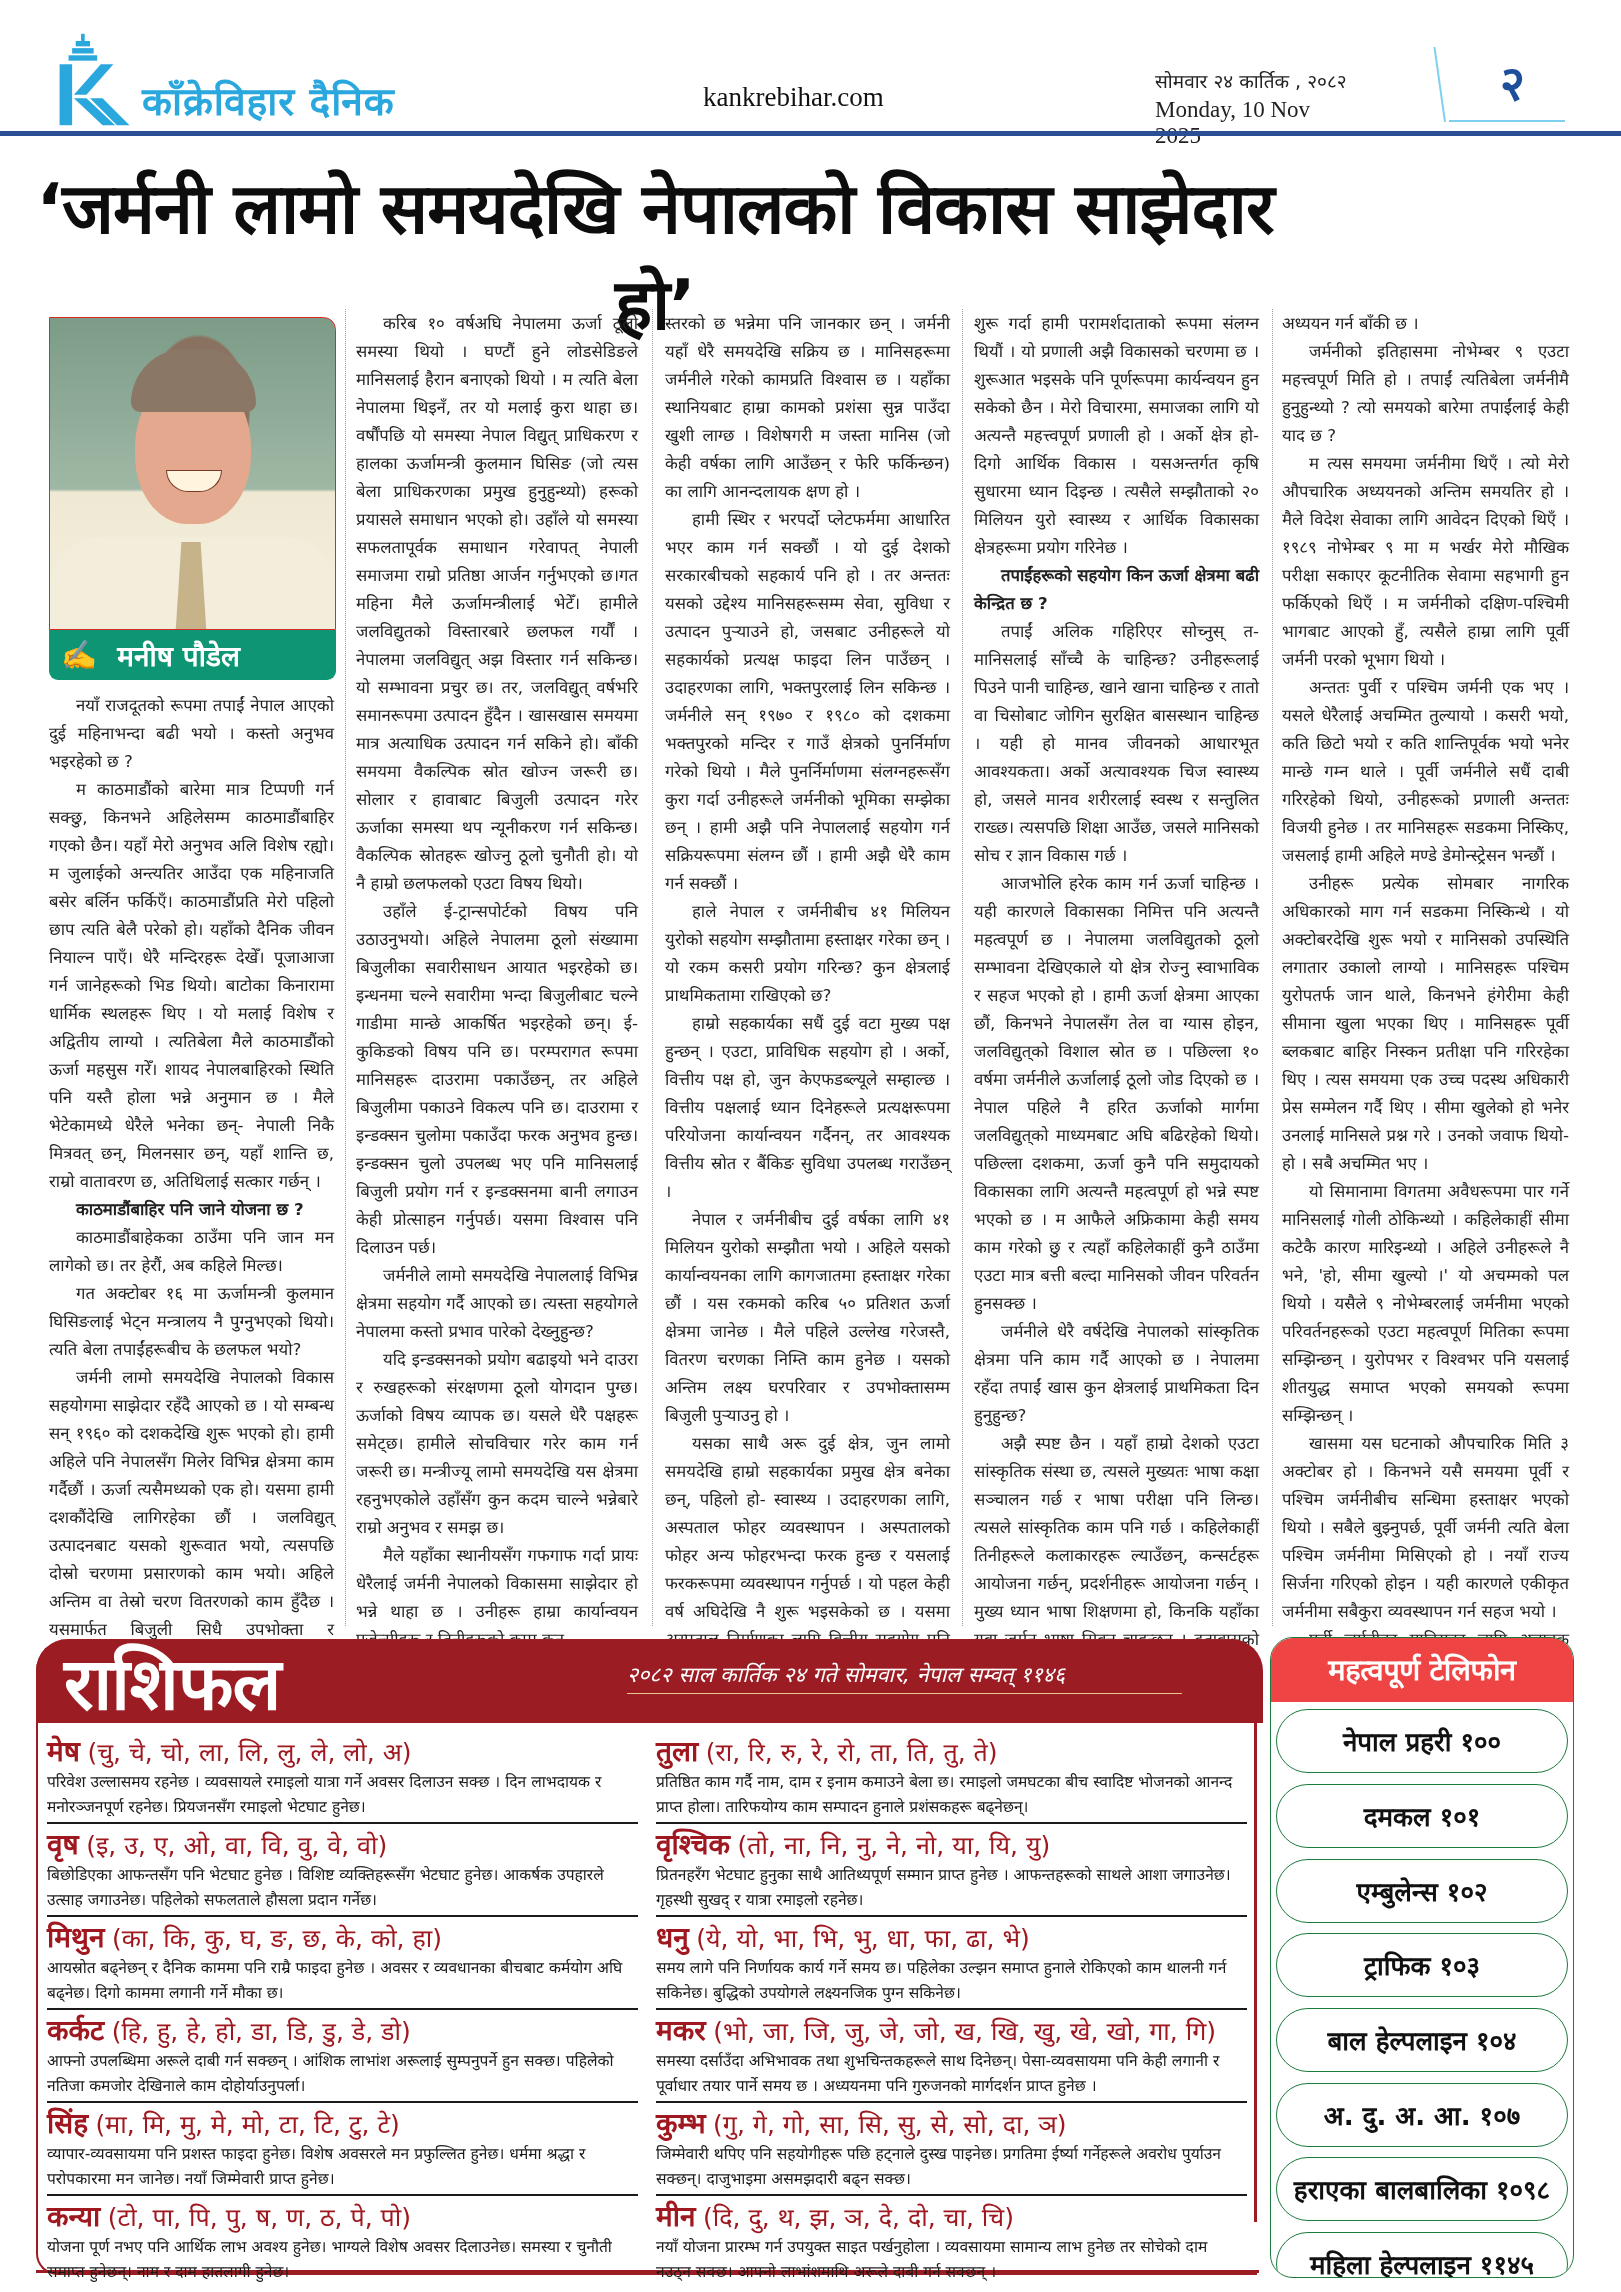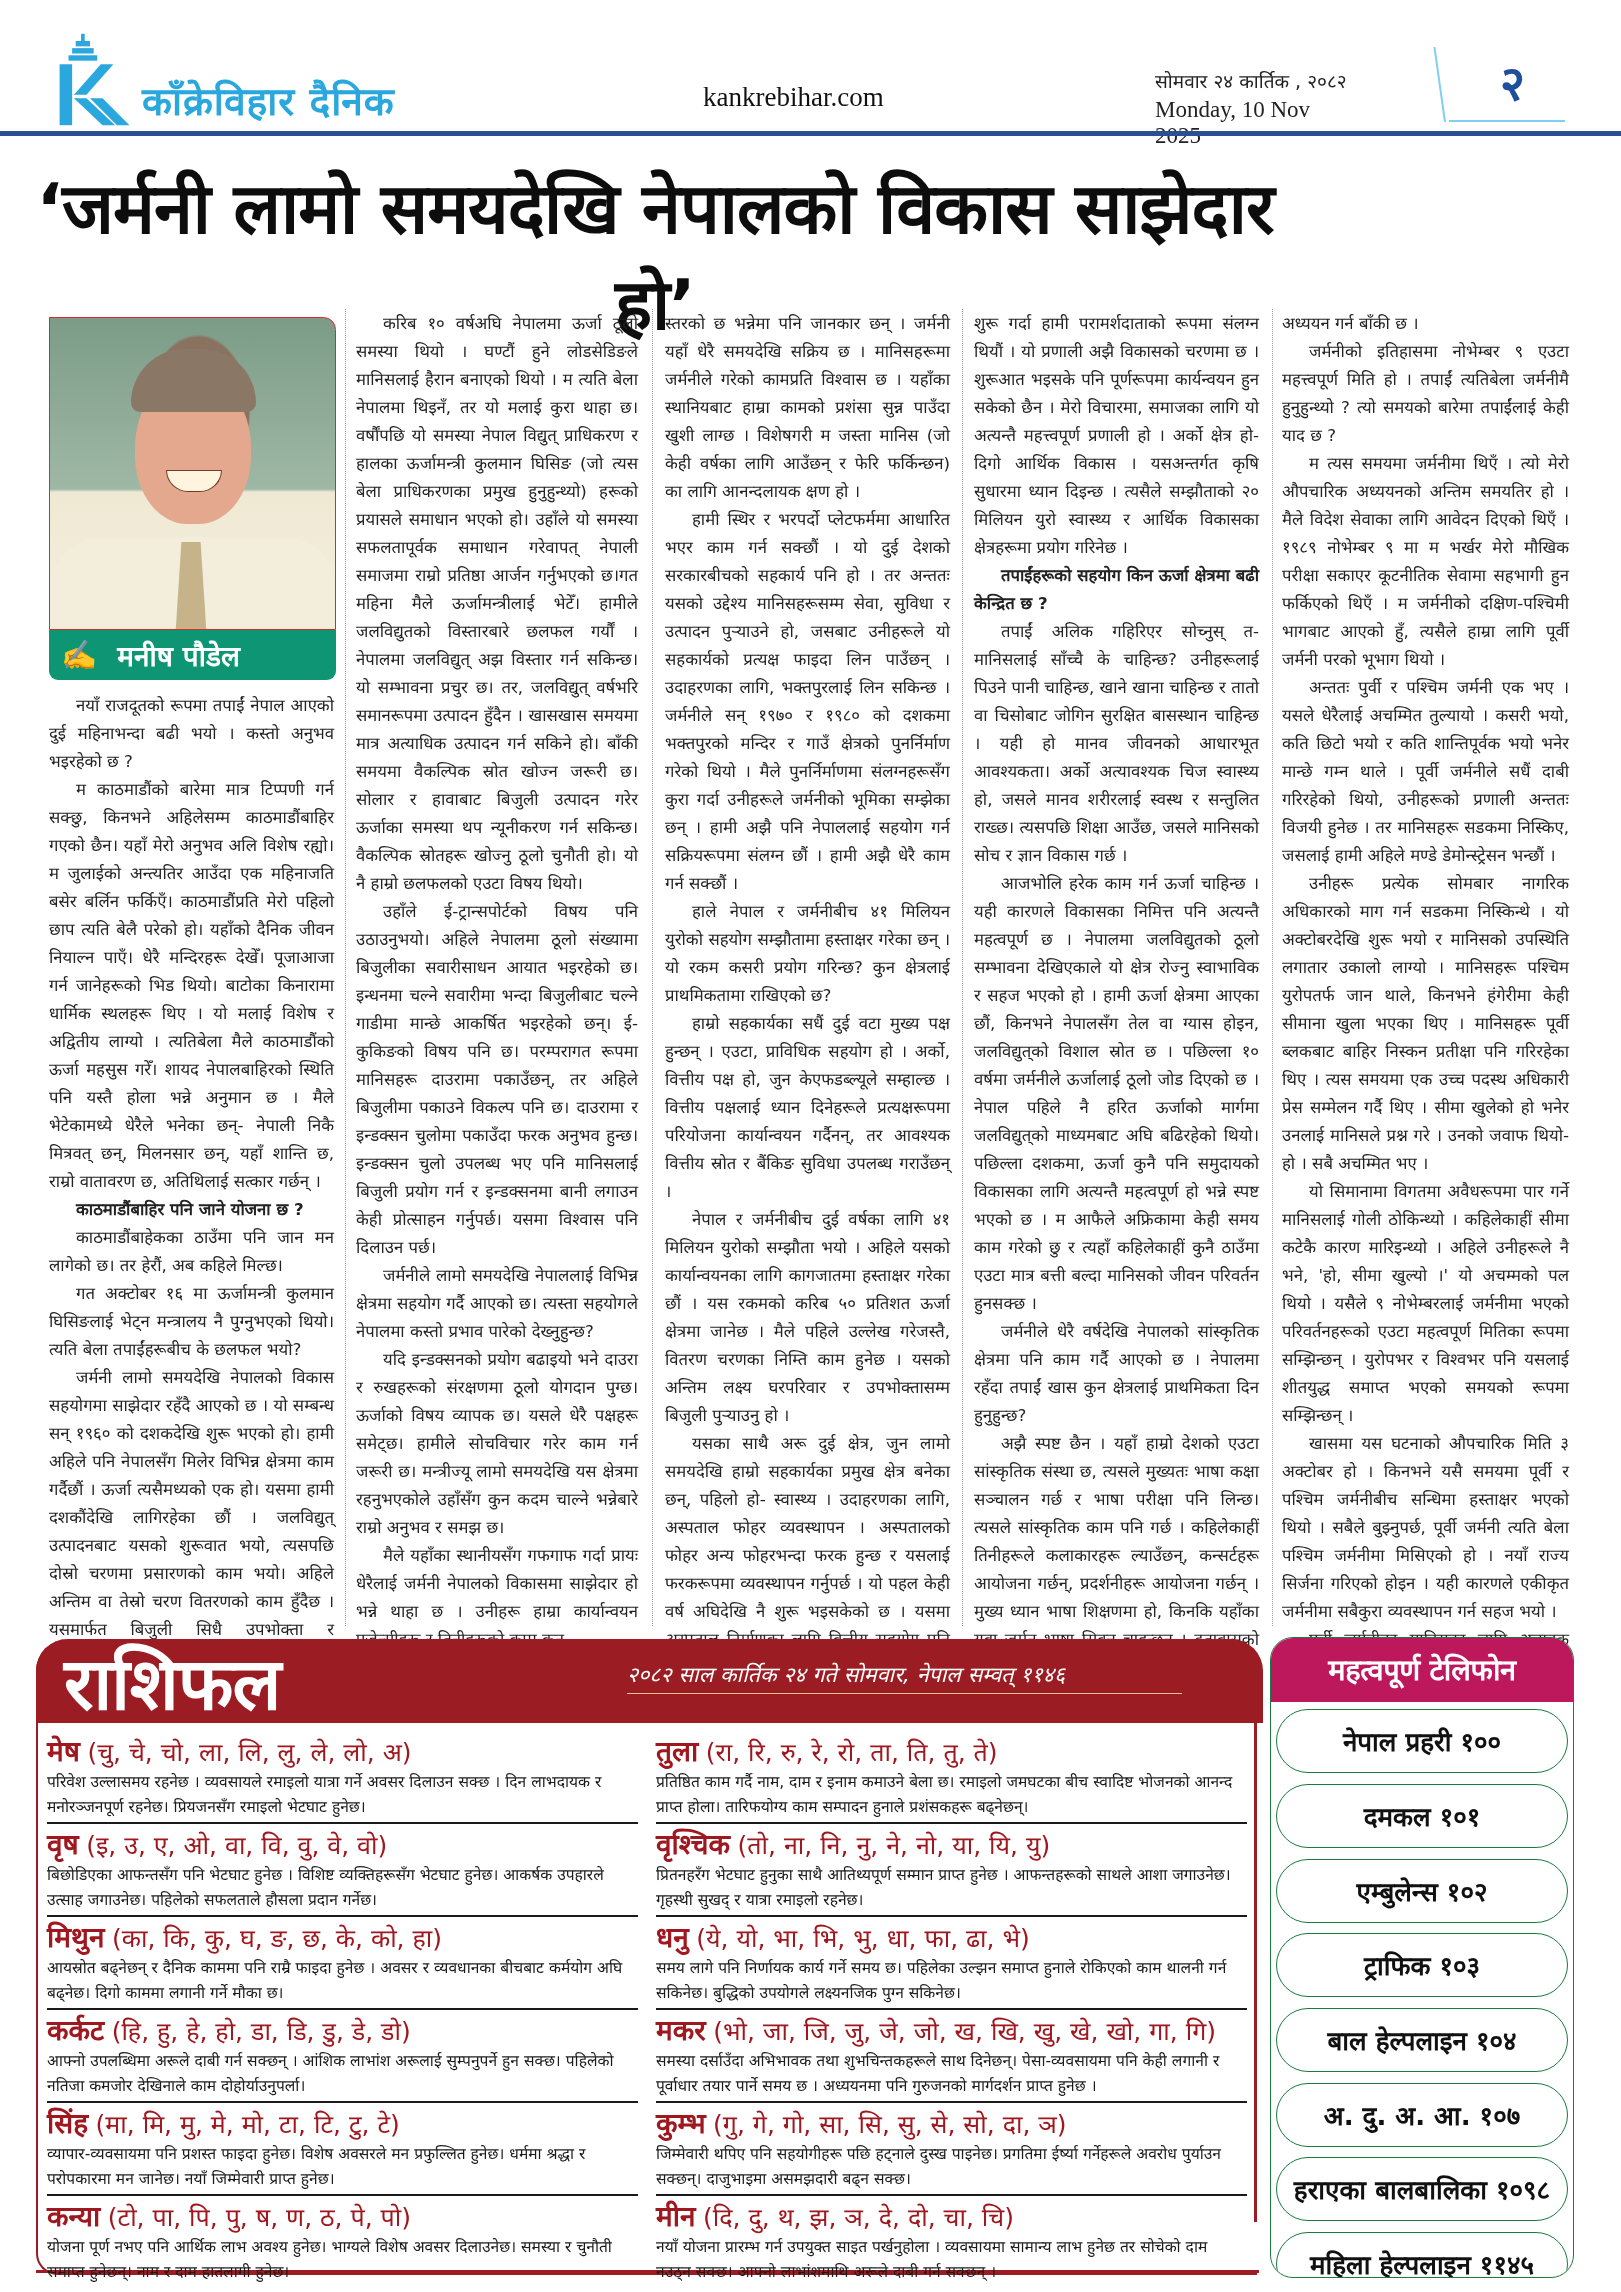--- a/index.html
+++ b/index.html
@@ -60,21 +60,21 @@
   .sign .title { font-size: 27px; color: #a0181f; line-height: 34px; }
   .sign .title b { font-family: "DejaVu Sans", sans-serif; font-size: 28px; font-weight: bold; }
   .sign .title span { font-family: "DejaVu Sans", sans-serif; font-size: 25px; }
   .sign .desc { font-family: "DejaVu Sans", sans-serif; font-size: 15.6px; line-height: 25px; color: #1a1a1a; }
   .sign.rule { border-bottom: 2.7px solid #1a1a1a; padding-bottom: 1.8px; }
   .sl { left: 47px; }
   .sr { left: 656px; }
 
   
   .tel { position: absolute; left: 1270px; top: 1637px; width: 304px; height: 641px; border: 1.8px solid #1b7a3d; border-radius: 23px; overflow: hidden; }
-  .tel-head { height: 64px; background: #be185d; color: #fff; font-family: "DejaVu Sans", sans-serif; font-size: 29px; font-weight: bold; text-align: center; line-height: 64px; letter-spacing: -0.4px; }
+  .tel-head { height: 64px; background: #ef4444; color: #fff; font-family: "DejaVu Sans", sans-serif; font-size: 29px; font-weight: bold; text-align: center; line-height: 64px; letter-spacing: -0.4px; }
   .tel-list { padding: 7.2px 5.4px 0 5.4px; }
   .tel-item { height: 64px; margin-bottom: 10.7px; border: 1.8px solid #1b7a3d; border-radius: 36px; display: flex; align-items: center; justify-content: center; font-family: "DejaVu Sans", sans-serif; font-size: 26px; color: #111; font-weight: bold; white-space: nowrap; }
 </style>
 </head>
 <body>
 
 <header class="masthead">
   <svg class="logo" viewBox="0 0 110 106">
     <rect x="30" y="2" width="4" height="8" fill="#2aa7dd"></rect>
     <rect x="24" y="10" width="16" height="6" fill="#2aa7dd"></rect>

